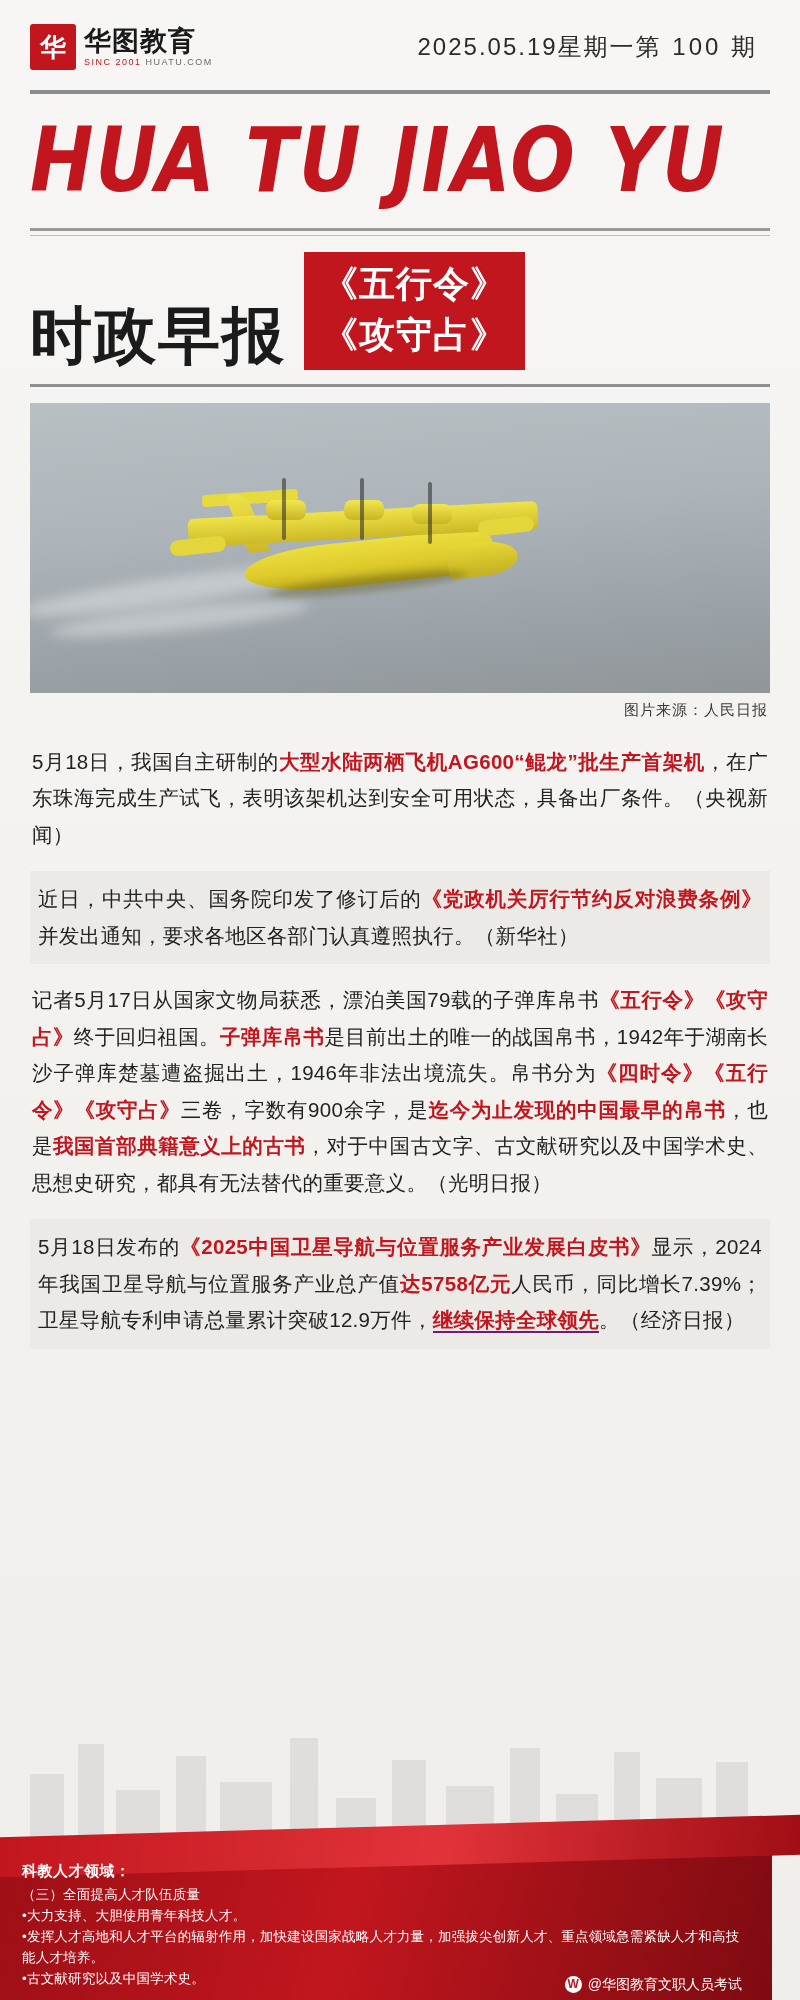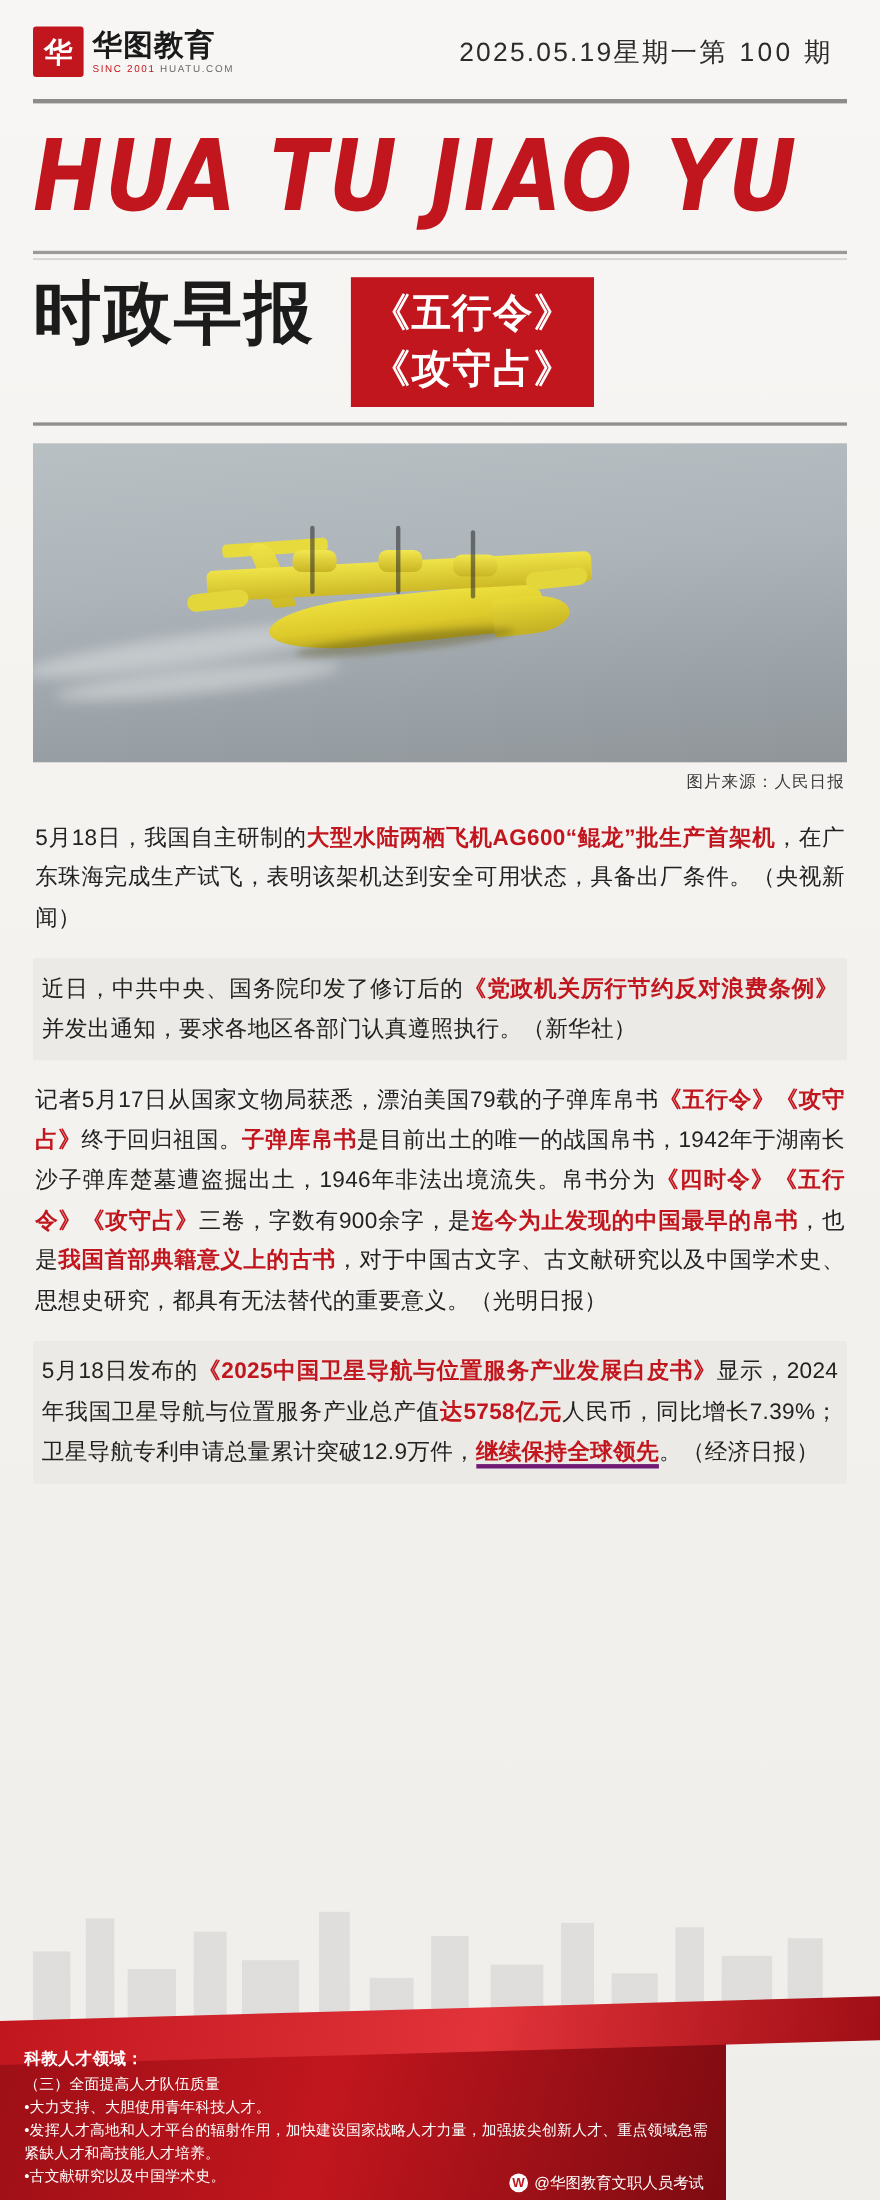--- a/index.html
+++ b/index.html
@@ -90,23 +90,23 @@
   }
   .rule-mid2 {
     margin: 4px 30px 0 30px;
     height: 1px;
     background: #bdbdbd;
   }
 
   
   .sechead {
     display: flex;
-    align-items: flex-start;
+    align-items: flex-end;
     padding: 16px 30px 0 30px;
-    gap: 15px;
+    gap: 0;
   }
   .sechead-cn {
     font-size: 62px;
     font-weight: bold;
     color: #1b1b1b;
     letter-spacing: 2px;
     line-height: 1.08;
     white-space: nowrap;
   }
   .sechead-box {
@@ -248,31 +248,31 @@
     text-align: justify;
     letter-spacing: 0.3px;
     margin-top: 14px;
     padding: 4px 2px;
   }
   .para.shaded {
     background: #eceae6;
     padding: 10px 8px;
   }
   .hl { color: #c2161e; font-weight: bold; }
-  .hl-u { color: #c2161e; font-weight: bold; border-bottom: 4px solid #701a75; }
+  .hl-u { color: #c2161e; font-weight: bold; border-bottom: 2px solid #701a75; }
 
   
   .footer {
     position: absolute;
     left: 0; bottom: 0;
-    width: 660px;
+    width: 772px;
     height: 152px;
     background: linear-gradient(105deg, #9d0f16 0%, #c2161e 45%, #7d0b11 100%);
     color: #fff;
-    padding: 14px 12px 10px 22px;
+    padding: 14px 22px 10px 22px;
   }
   .footer-ribbon {
     position: absolute;
     left: 0; top: -22px;
     width: 800px; height: 40px;
     background: linear-gradient(100deg, #c2161e 0%, #e2333a 55%, #a00e15 100%);
     transform: skewY(-1.6deg);
   }
   .footer-inner { position: relative; }
   .f-title {

